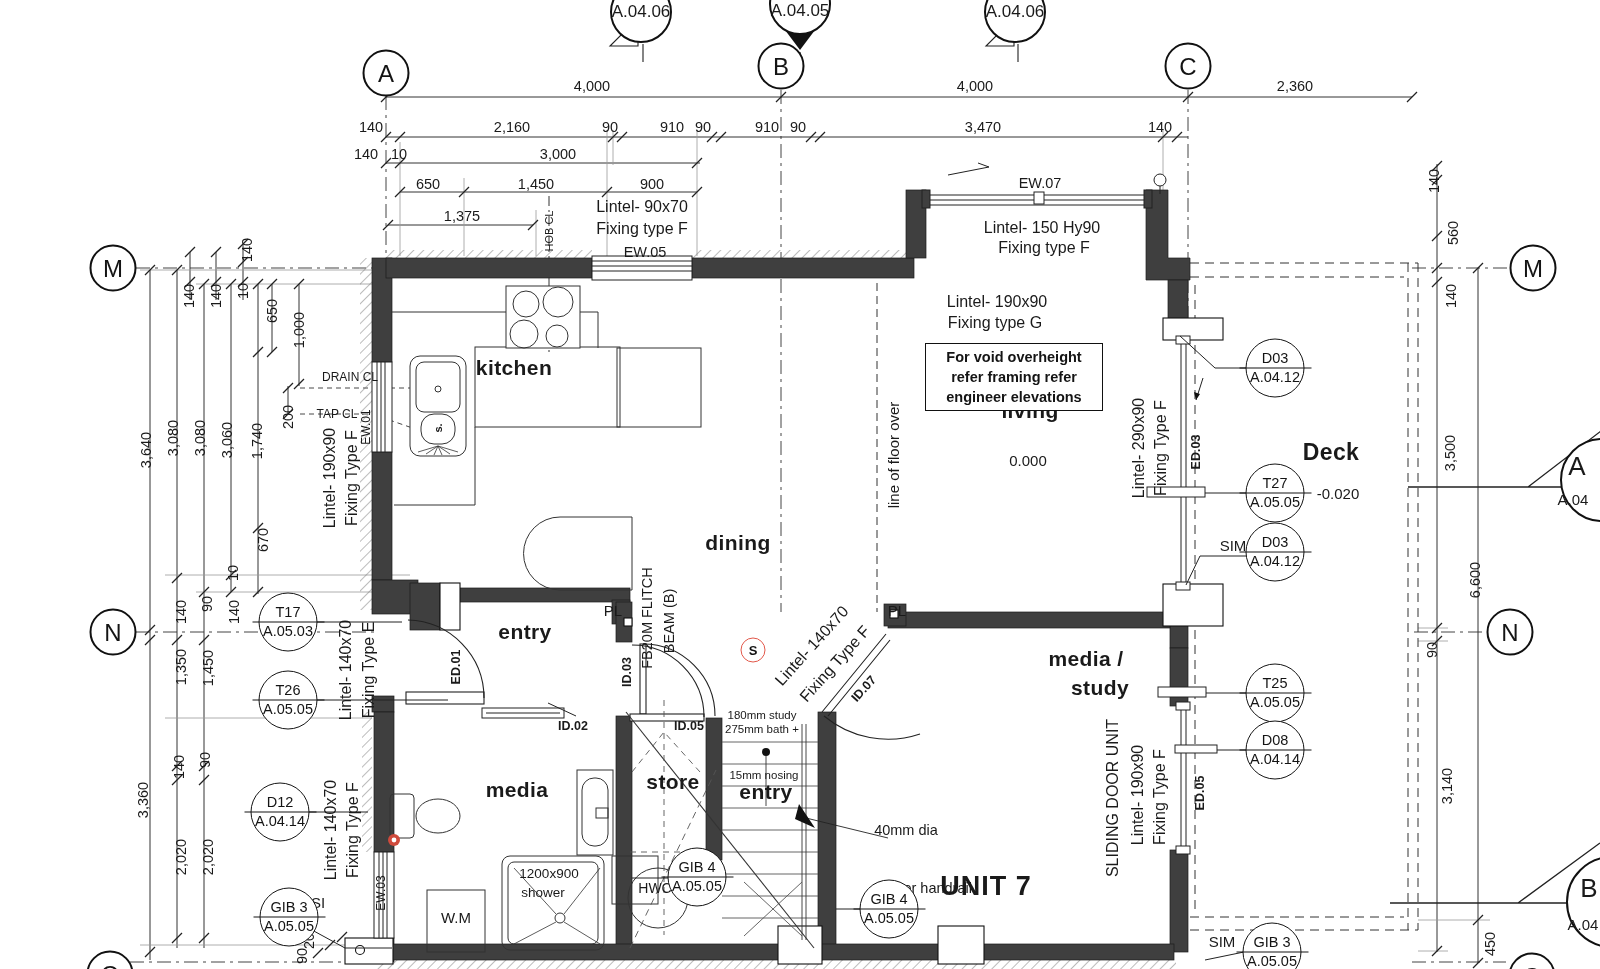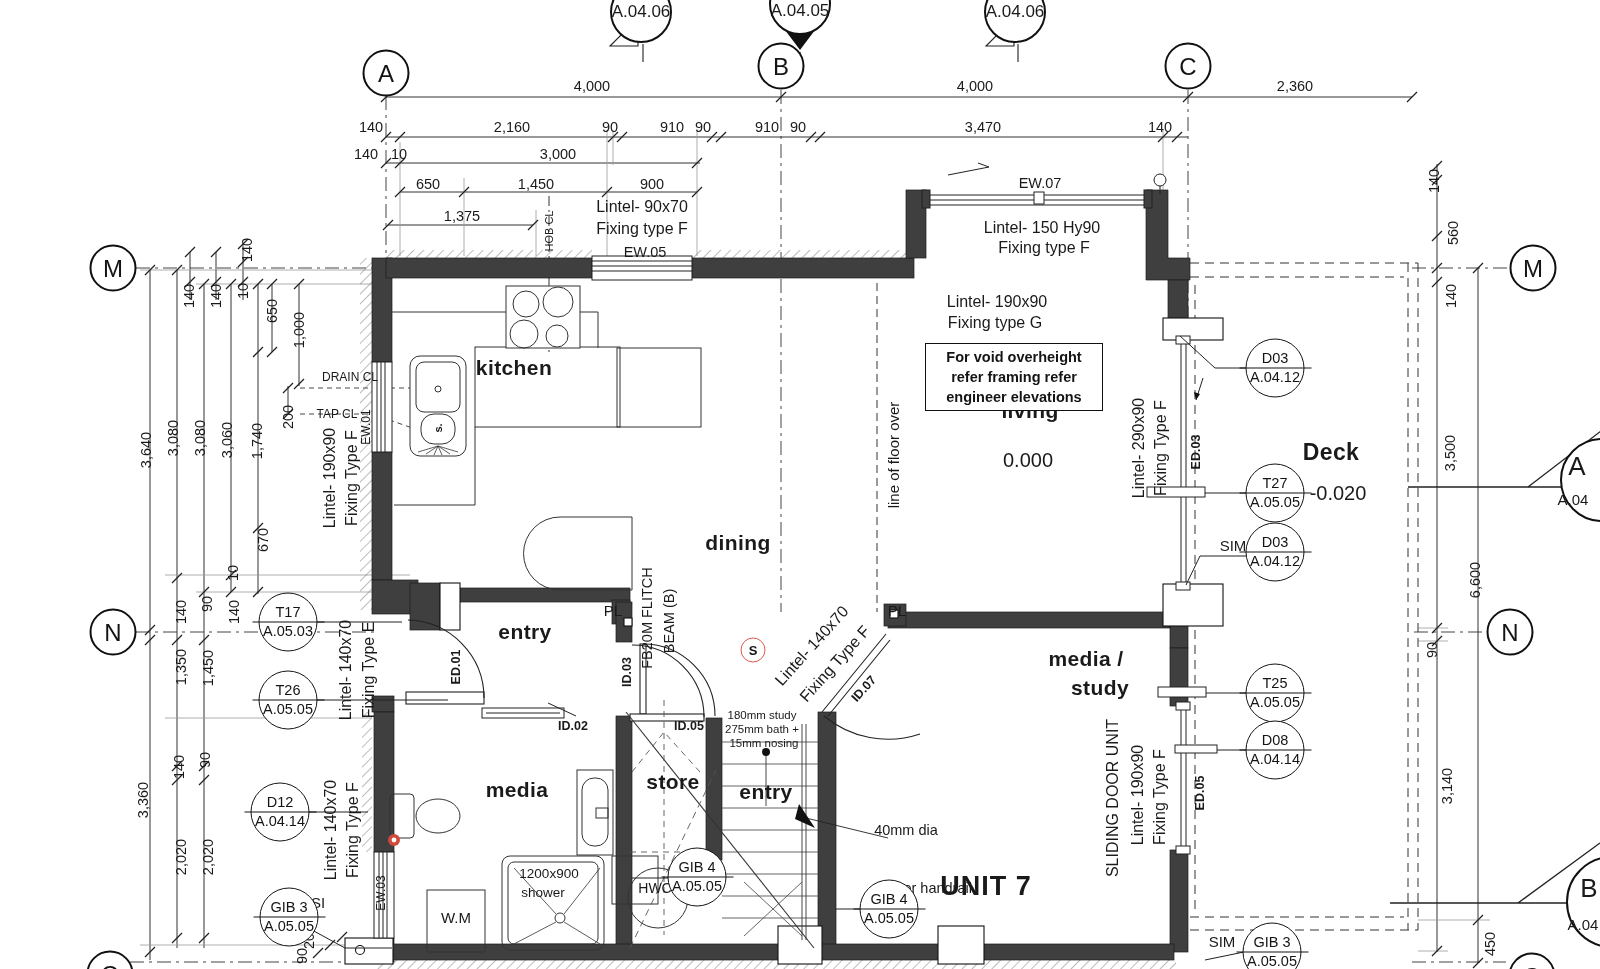--- a/index.html
+++ b/index.html
@@ -8,21 +8,21 @@
   svg{position:absolute;left:0;top:0;z-index:1}
   .lbl{position:absolute;transform:translate(-50%,-50%);font-size:14.5px;white-space:nowrap;color:#1a1a1a;z-index:2;line-height:1}
   .r90{transform:translate(-50%,-50%) rotate(-90deg)}
   .r45{transform:translate(-50%,-50%) rotate(-48deg)}
   .room{font-weight:700;font-size:21px;letter-spacing:.4px}
   .unit{font-weight:800;font-size:27px;letter-spacing:1px}
   .note{font-size:16px}
   .small{font-size:12px}
   .tiny{font-size:11.5px}
   .code{font-weight:700;font-size:12.5px}
-  .lvl{font-size:20px}
+  .lvl{font-size:15px}
   .bubble{position:absolute;width:47px;height:47px;border:2.4px solid #111;border-radius:50%;background:#fff;
     display:flex;align-items:center;justify-content:center;font-size:24px;transform:translate(-50%,-50%);z-index:3}
   .secmark{position:absolute;width:62px;height:62px;border:2px solid #111;border-radius:50%;background:#fff;
     transform:translate(-50%,-50%);z-index:2}
   .tag{position:absolute;width:59px;height:59px;border:1.8px solid #141414;border-radius:50%;background:#fff;
     transform:translate(-50%,-50%);display:flex;flex-direction:column;align-items:center;justify-content:center;z-index:3}
   .tag span{font-size:14.5px;line-height:1.1}
   .tdiv{width:72px;border-top:1.4px solid #141414;margin:1px 0}
   .notebox{position:absolute;left:925px;top:343px;width:178px;border:1.7px solid #111;background:#fff;
     text-align:center;font-weight:700;font-size:14.5px;line-height:1.38;padding:3px 2px;z-index:2}
@@ -293,21 +293,21 @@
 <span class="lbl r90" style="left:438px;top:428px;font-size:11px;font-weight:700">s.</span>
 
 <div class="notebox">
   <div>For void overheight</div>
   <div>refer framing refer</div>
   <div>engineer elevations</div>
 </div>
 <span class="lbl r90" style="left:893px;top:455px;font-size:15px">line of floor over</span>
 <span class="lbl tiny" style="left:762px;top:716px">180mm study</span>
 <span class="lbl tiny" style="left:762px;top:730px">275mm bath +</span>
-<span class="lbl tiny" style="left:764px;top:744px">15mm nosing</span>
+<span class="lbl tiny" style="left:764px;top:776px">15mm nosing</span>
 <span class="lbl" style="left:906px;top:830px">40mm dia</span>
 <span class="lbl" style="left:924px;top:888px">timber handrail</span>
 <span class="lbl r90" style="left:647px;top:618px">FB20M FLITCH</span>
 <span class="lbl r90" style="left:669px;top:621px">BEAM (B)</span>
 <span class="lbl" style="left:613px;top:610px;font-size:15px">PL</span>
 <span class="lbl" style="left:897px;top:610px;font-size:15px">PL</span>
 <div class="scircle">
     <span>S</span>
   </div>
 <span class="lbl r90" style="left:549px;top:231px;font-size:11px">HOB CL</span>

